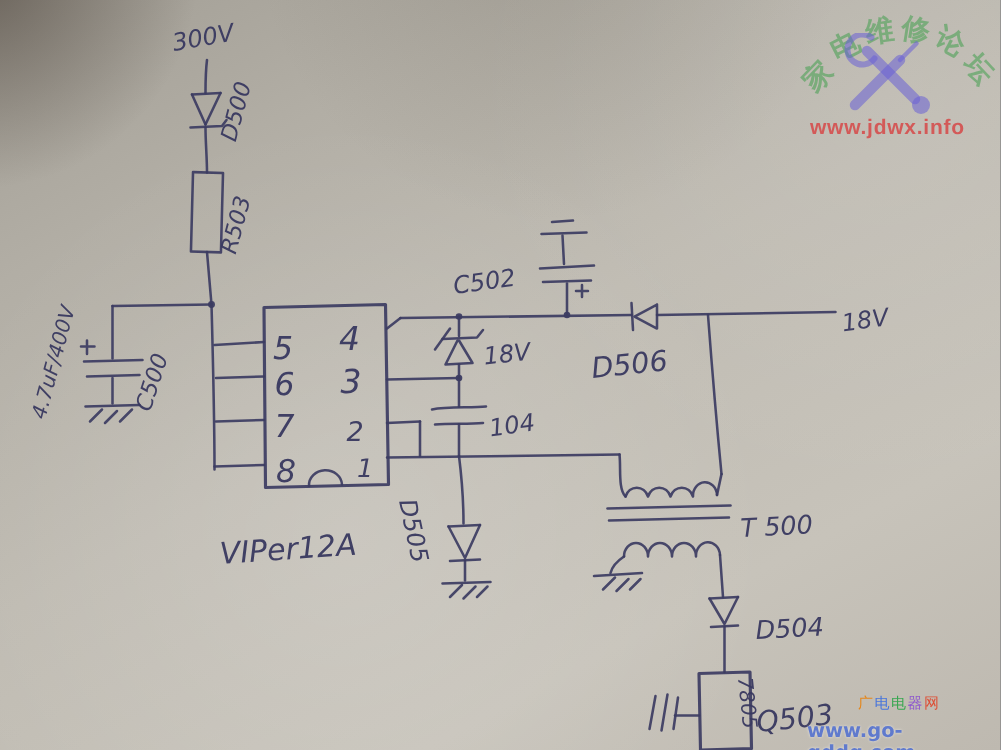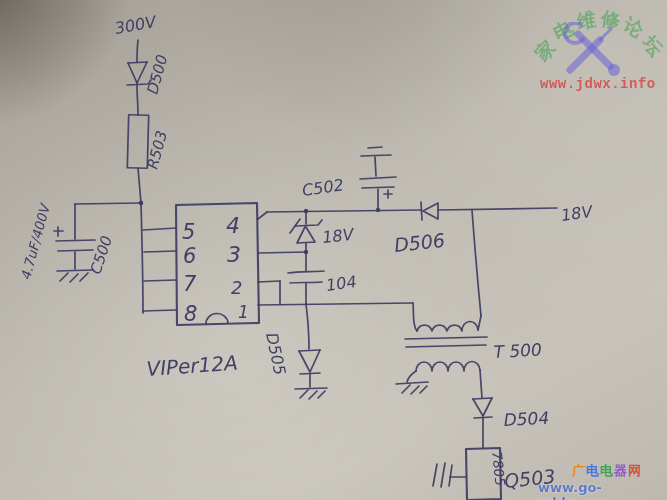--- a/index.html
+++ b/index.html
@@ -22,22 +22,22 @@
   .schem .dot{fill:#3c3c62;stroke:none;opacity:.95;}
   .schem text{
     fill:#393960;stroke:none;font-style:italic;
     font-family:"DejaVu Sans",sans-serif;opacity:.95;
   }
   
   .wm{position:absolute;}
   .wm-char{position:absolute;font-weight:bold;font-size:19px;
     color:rgba(72,160,82,.58);font-family:"DejaVu Sans",sans-serif;}
   .wm-url-jdwx{position:absolute;left:12px;top:74px;font-size:14px;font-weight:bold;
-    letter-spacing:.5px;color:rgba(214,72,72,.85);font-family:Liberation Mono, monospace;}
-  .wm-gddq-chars{position:absolute;left:34px;top:2px;font-size:13px;font-weight:bold;
+    letter-spacing:.5px;color:rgba(214,72,72,.85);font-family:Liberation Sans, sans-serif;}
+  .wm-gddq-chars{position:absolute;left:34px;top:2px;font-size:10px;font-weight:normal;
     letter-spacing:1px;font-family:"DejaVu Sans",sans-serif;opacity:.9;}
   .wm-url-gddq{position:absolute;left:0px;top:20px;font-size:13px;font-weight:bold;
     color:#4f6fd2;opacity:.85;text-shadow:0 0 2px rgba(255,255,255,.7);
     font-family:"DejaVu Sans",sans-serif;}
   .tool-icon{position:absolute;left:34px;top:20px;}
   .tool-icon path{stroke:rgba(106,96,214,.55);fill:none;stroke-linecap:round;}
   .tool-icon circle{fill:rgba(106,96,214,.55);}
 </style>
 </head>
 <body>

